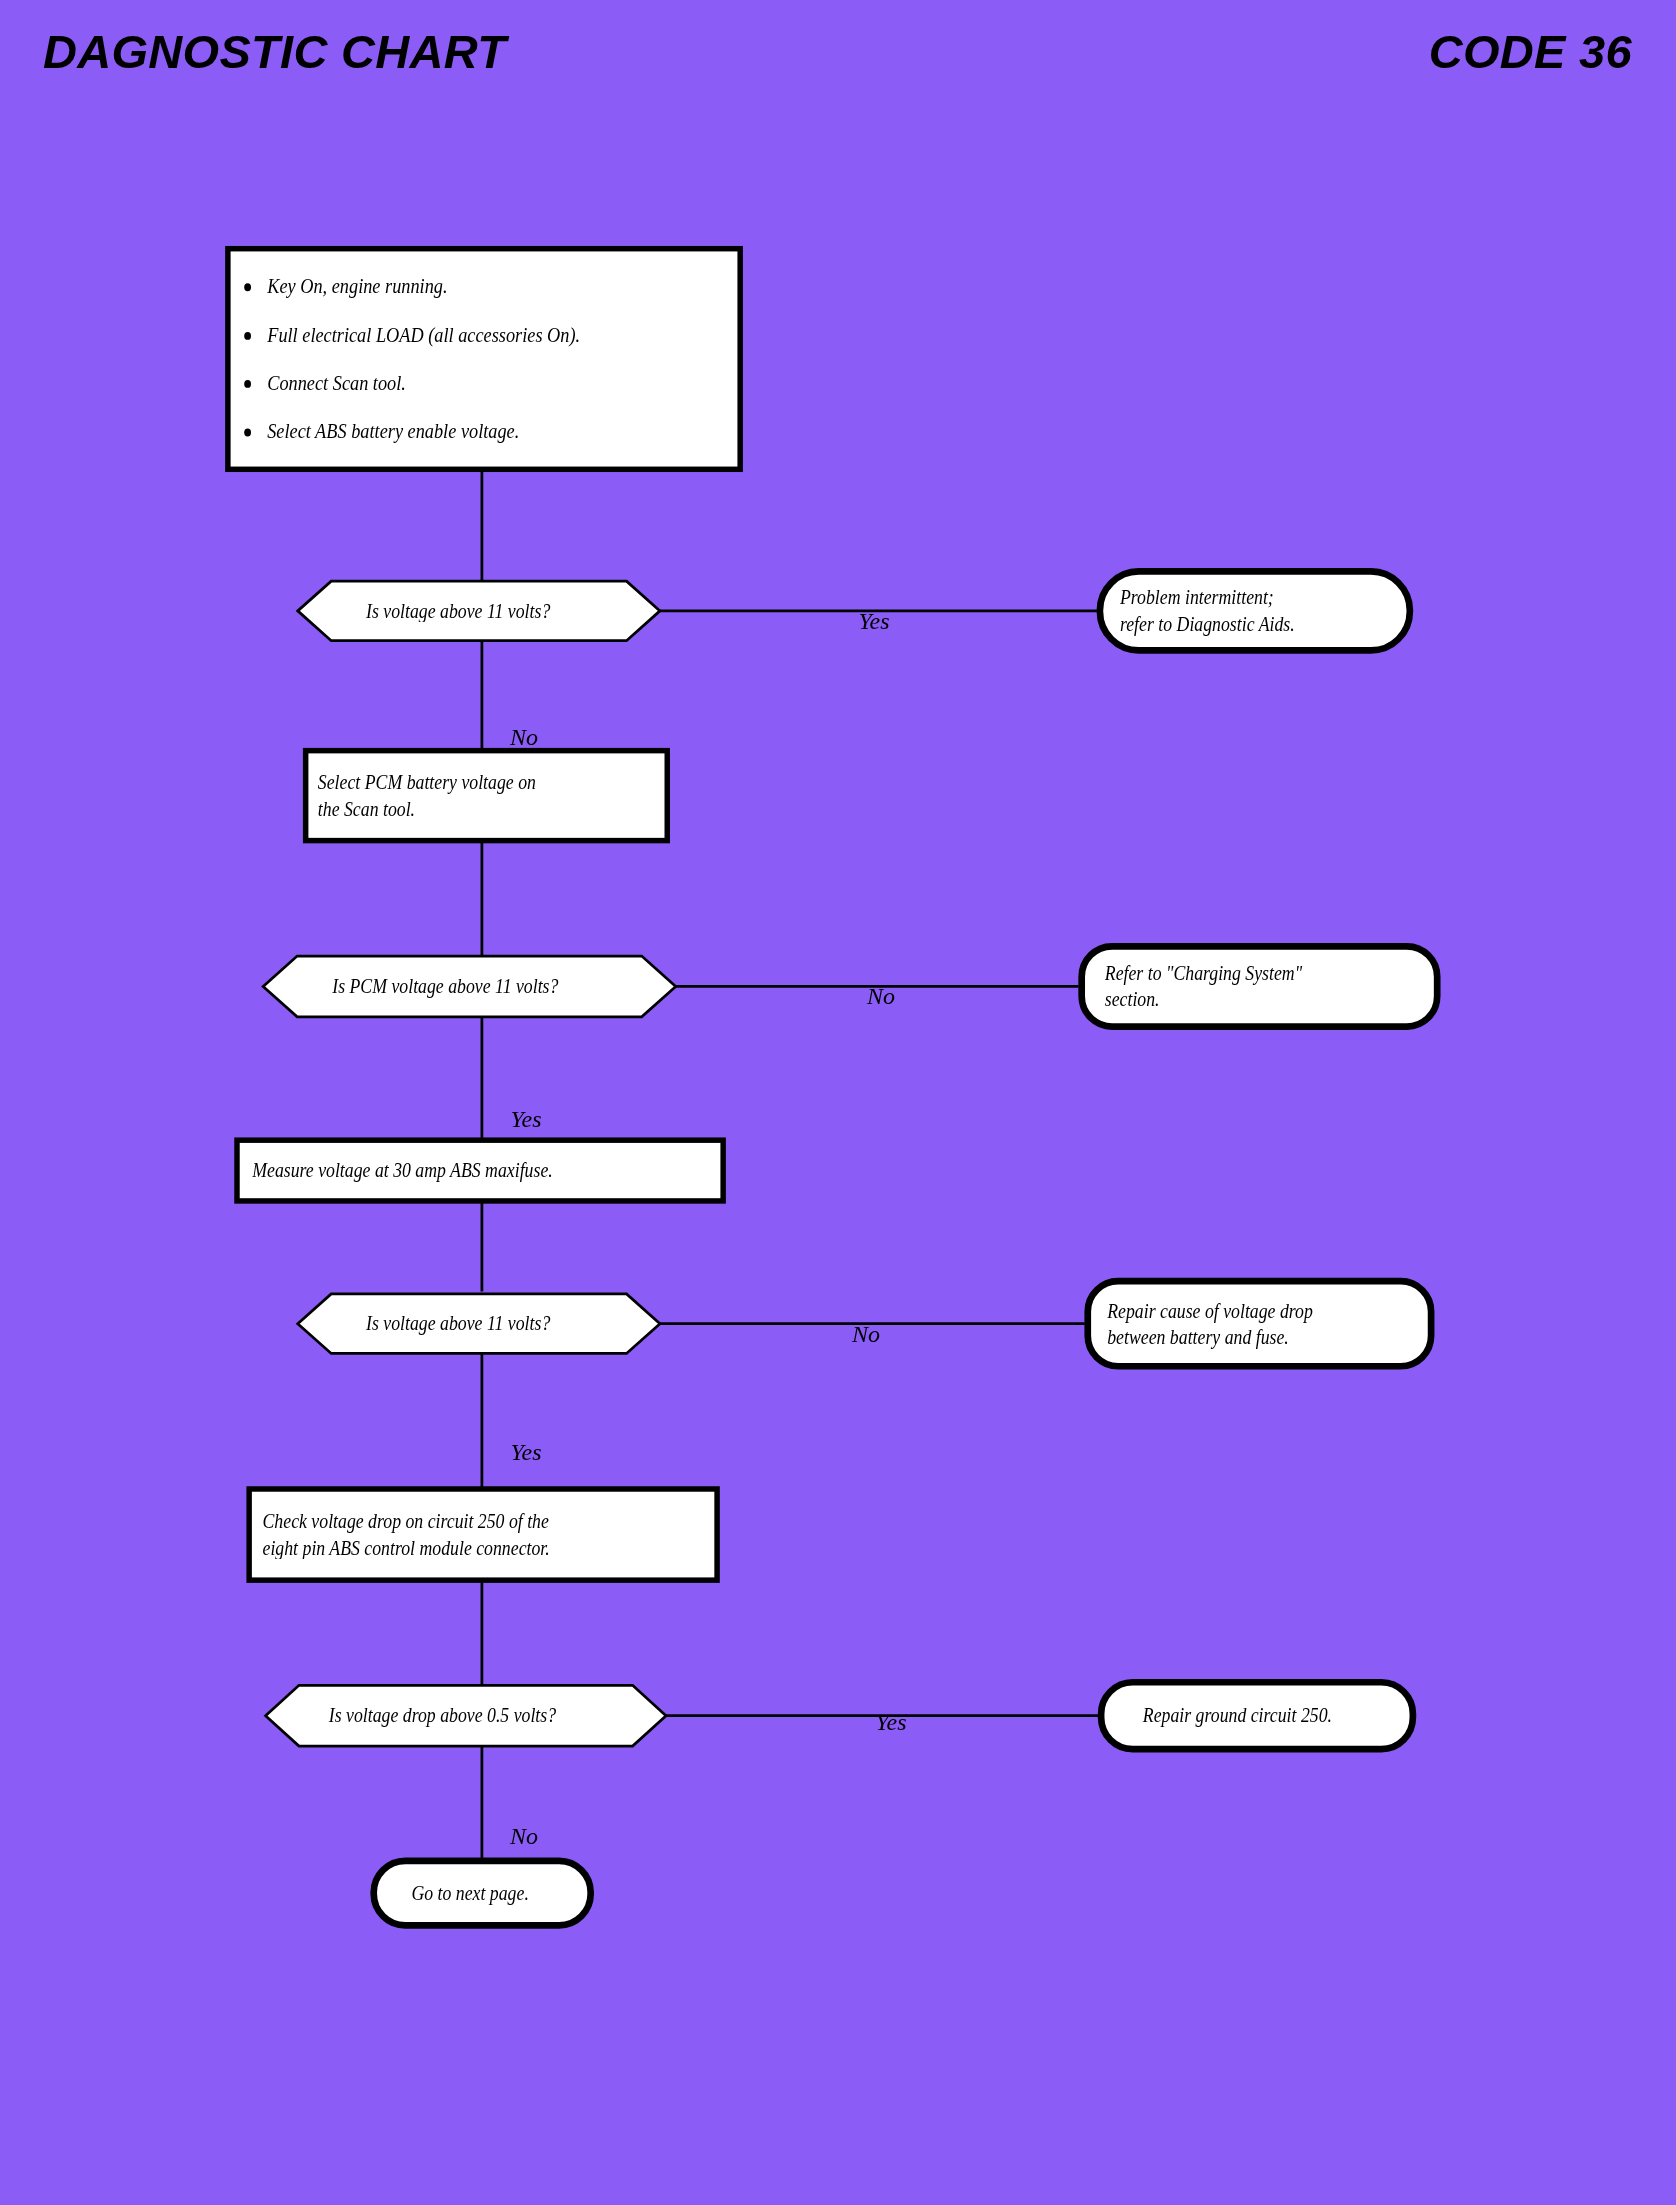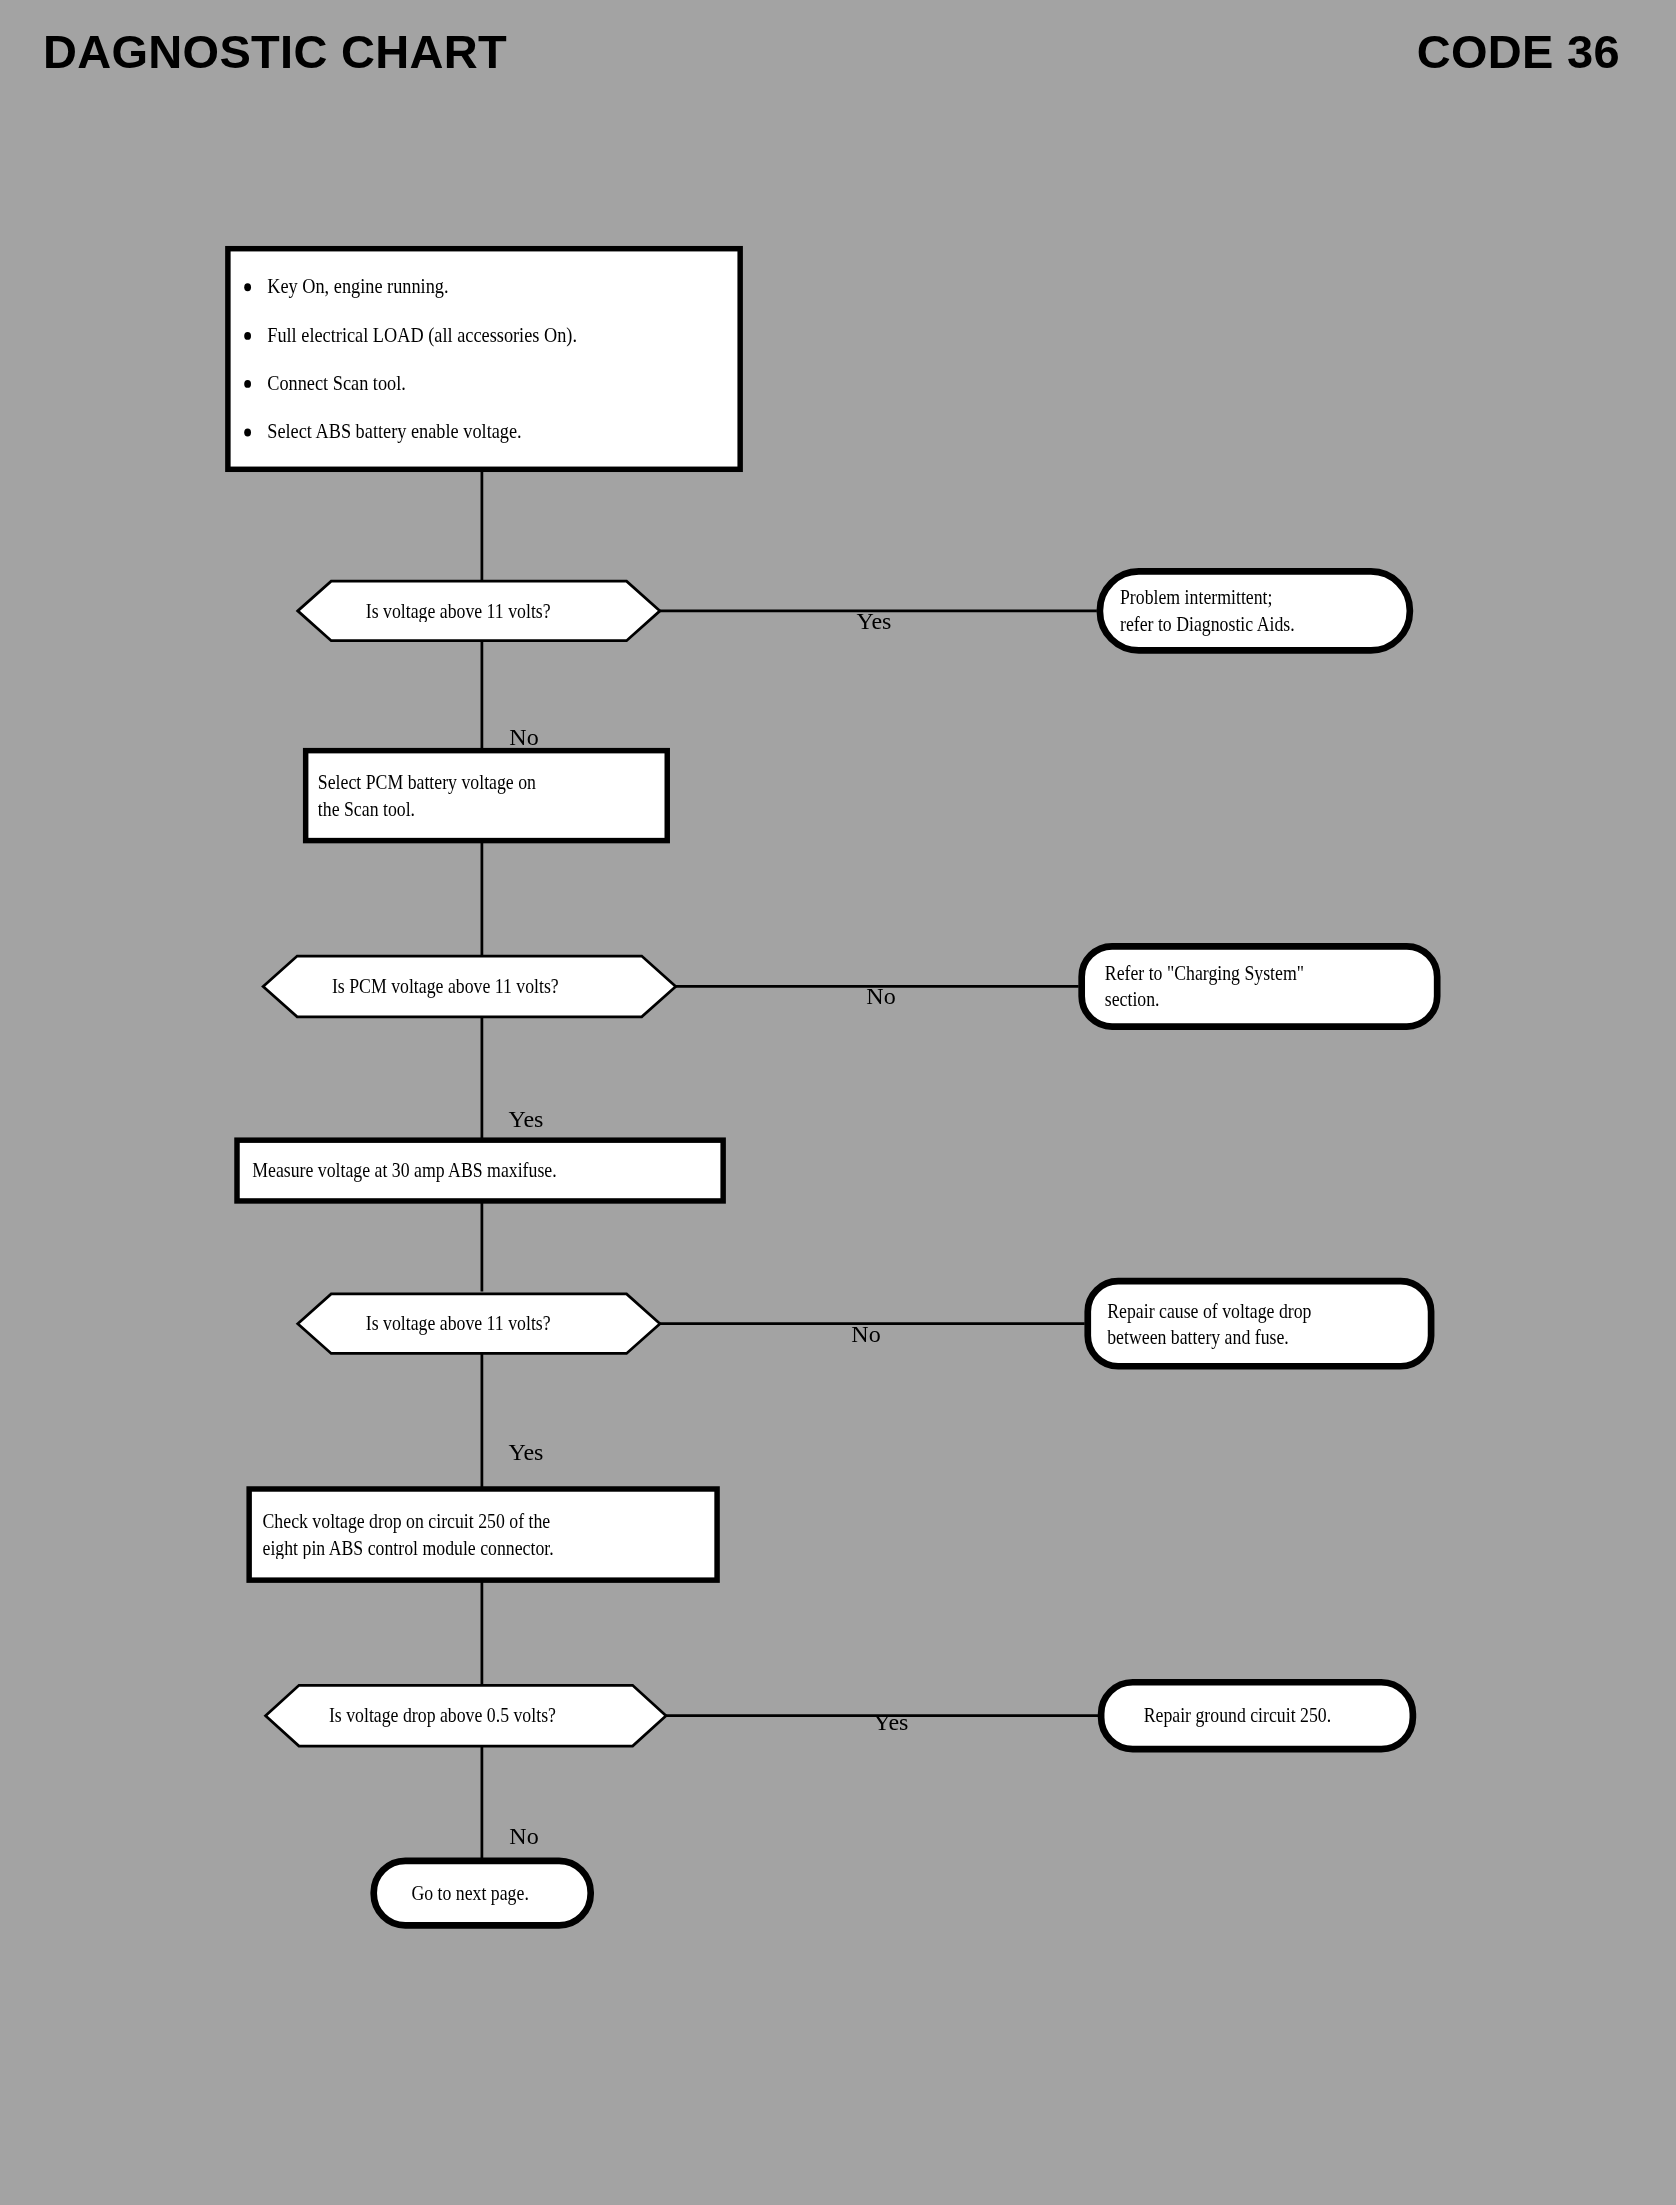--- a/index.html
+++ b/index.html
@@ -8,37 +8,38 @@
     padding: 0;
     background: #ffffff;
   }
   body {
     font-family: "Liberation Serif", serif;
   }
   #page {
     position: relative;
     width: 1676px;
     height: 2205px;
-    background: #a3a3a3;
+    background: #8b5cf6;
     overflow: hidden;
+    font-style: italic;
   }
   
   .hdr {
     position: absolute;
     top: 28px;
     font-family: "Liberation Sans", sans-serif;
     font-weight: bold;
     font-size: 47px;
     line-height: 1;
     letter-spacing: 0.3px;
     color: #000000;
     white-space: nowrap;
   }
   #hdr-left  { left: 43px; }
-  #hdr-right { right: 56px; text-align: right; }
+  #hdr-right { right: 44px; text-align: right; }
 
   
   #flow {
     position: absolute;
     left: 0;
     top: 0;
     width: 1676px;
     height: 2205px;
   }
   

